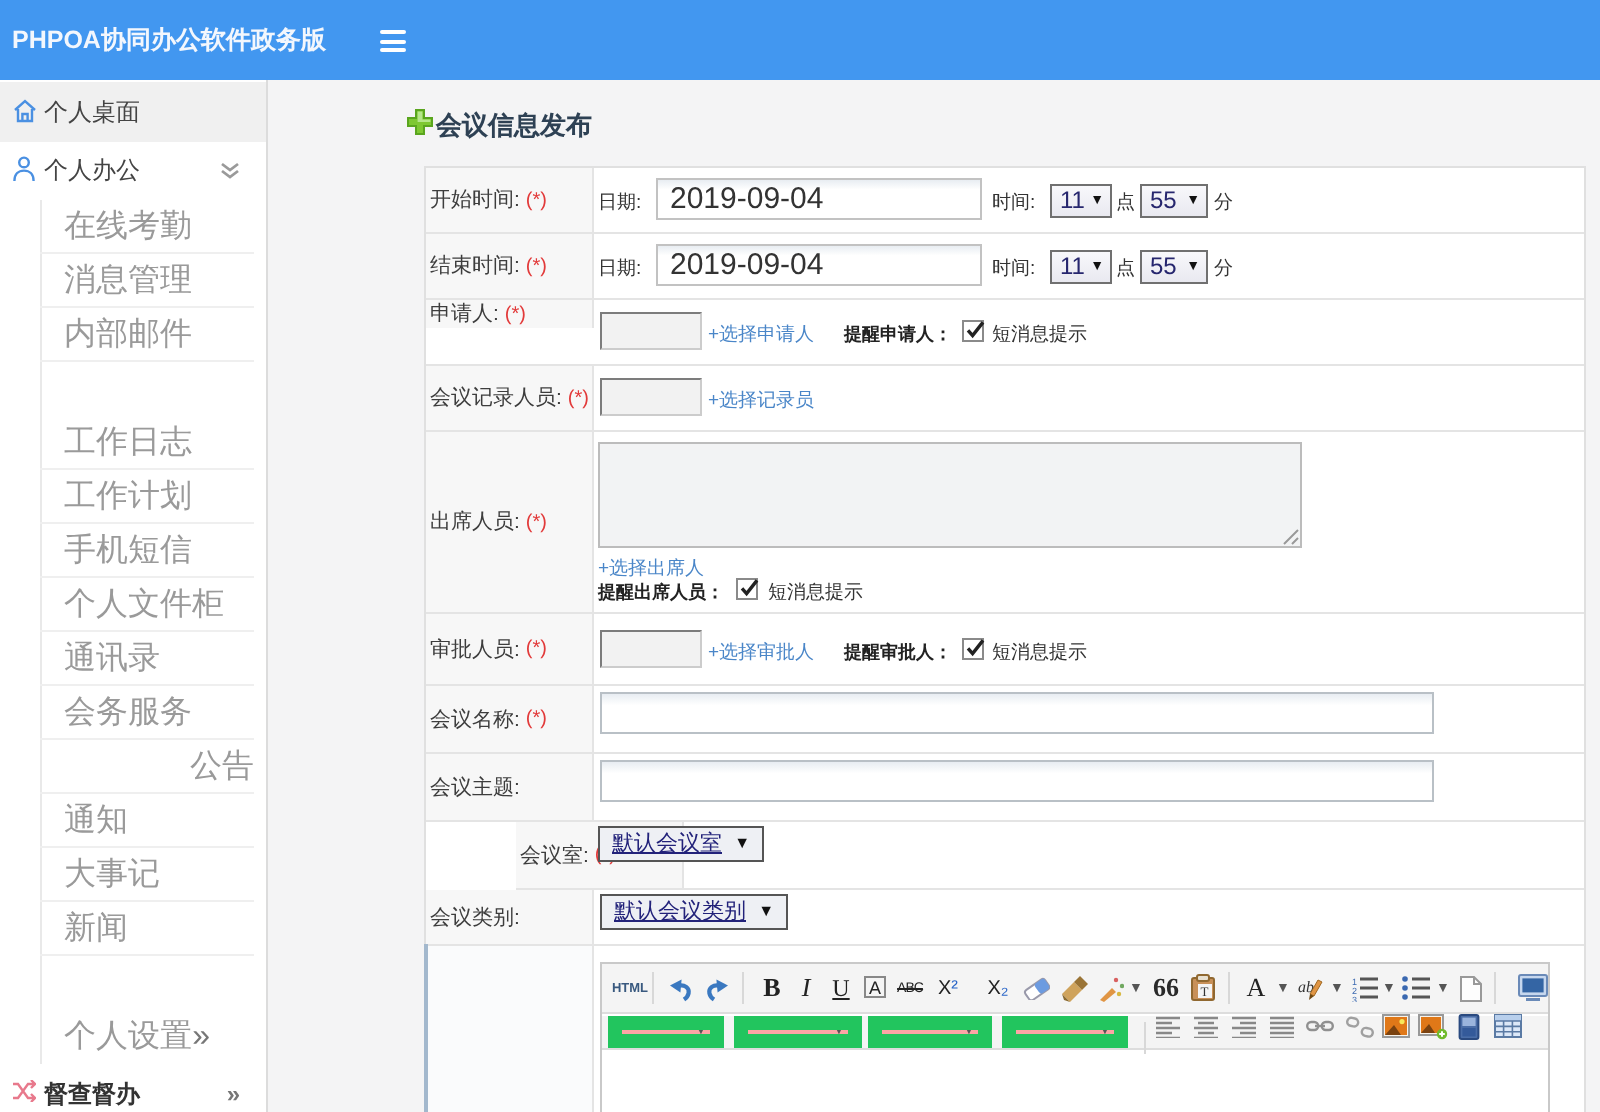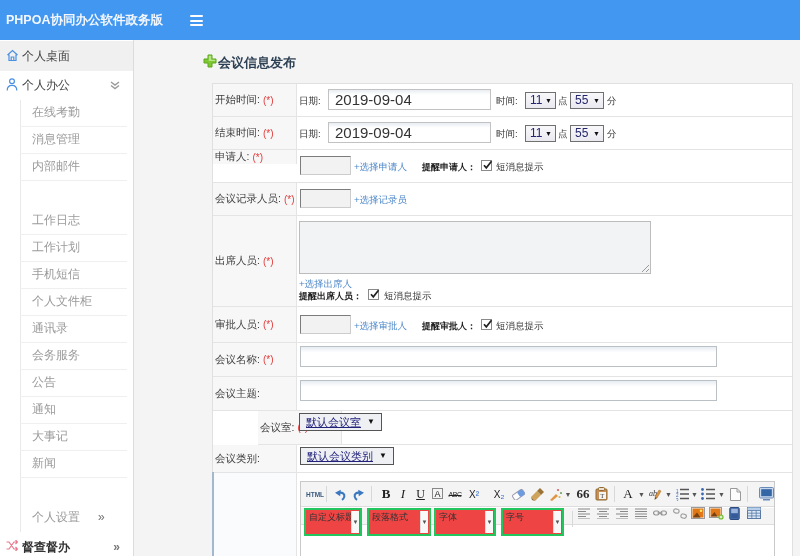--- a/index.html
+++ b/index.html
@@ -12,21 +12,21 @@
 #logo { position:absolute; left:6px; top:0; line-height:40px; color:#f3f7fd; font-size:12.5px; font-weight:bold; }
 #burger { position:absolute; left:190px; top:15px; width:13px; }
 #burger div { height:2px; background:#fff; margin-bottom:2.5px; border-radius:1px; }
 
 
 #side { position:absolute; left:0; top:40px; width:134px; height:516px; background:#fff; border-right:1px solid #dcdcdc; }
 .m1 { position:absolute; left:0; width:133px; height:30px; font-size:12px; color:#444; }
 .m1 .tx { position:absolute; left:22px; top:0; line-height:30px; }
 .m1 svg { position:absolute; left:6px; top:8px; }
 .chev { position:absolute; right:13px; top:0; line-height:30px; color:#8fa4bf; font-size:12px; }
-.sub { position:absolute; left:20px; width:107px; height:27px; line-height:27px; font-size:12px; color:#9a9a9a; padding-left:12px; border-bottom:1px solid #efefef;font-family:Liberation Mono, monospace; }
+.sub { position:absolute; left:20px; width:107px; height:27px; line-height:27px; font-size:16px; color:#9a9a9a; padding-left:12px; border-bottom:1px solid #efefef; }
 #subline { position:absolute; left:20px; top:60px; width:1px; height:432px; background:#e9e9e9; }
 
 
 #title { position:absolute; left:218px; top:54px; font-size:13px; font-weight:bold; color:#2e4154; }
 #plus { position:absolute; left:203px; top:54px; }
 
 
 #tbl { position:absolute; left:212px; top:83px; width:581px; height:473px; background:#fff; border:1px solid #e0e0e0; border-bottom:none; }
 .row { display:flex; border-bottom:1px solid #e4e4e4; }
 .lbl { width:84px; background:#f7f7f7; border-right:1px solid #e4e4e4; font-size:10.5px; color:#3d3d3d; display:flex; align-items:center; padding-left:2px; white-space:nowrap; }
@@ -46,21 +46,21 @@
 .sel-b .ar { position:absolute; right:6px; top:0px; line-height:16px; font-size:8px; color:#111; text-decoration:none; display:inline-block; }
 .cb { position:absolute; width:11px; height:11px; background:#fff; border:1px solid #8a8a8a; }
 .cb svg { position:absolute; left:0px; top:-1px; }
 
 
 #ed { position:absolute; left:300px; top:481px; width:475px; height:100px; border:1px solid #c9c9c9; background:#fff; }
 #tb1 { position:absolute; left:0; top:0; width:473px; height:25px; background:#f4f4f4; border-bottom:1px solid #ddd; }
 #tb2 { position:absolute; left:0; top:26px; width:473px; height:17px; background:#f4f4f4; border-bottom:1px solid #ddd; }
 .ti { position:absolute; display:flex; align-items:center; justify-content:center; height:24px; top:0; }
 .vsep { position:absolute; width:1px; height:16px; background:#d8d8d8; top:4px; }
-.tsel { position:absolute; top:0px; height:28px; background:#ef4444; border:2px solid #22c55e; font-size:9px; color:#333; line-height:14px; padding-left:3px; white-space:nowrap; overflow:hidden; }
+.tsel { position:absolute; top:0px; height:16px; background:#fca5a5; border:7px solid #22c55e; font-size:9px; color:#333; line-height:14px; padding-left:3px; white-space:nowrap; overflow:hidden; }
 #tb2 .ti { top:-6px; } .tsel .da { position:absolute; right:1px; top:1px; bottom:1px; width:8px; font-size:6px; color:#555; border-left:1px solid #ddd; display:flex; align-items:center; justify-content:center; background:#f8f8f8; }
 </style>
 </head>
 <body>
 <div id="hdr">
   <div id="logo">PHPOA协同办公软件政务版</div>
   <div id="burger">
       <div></div>
       <div></div>
       <div></div>
@@ -87,21 +87,21 @@
   <div id="subline"></div>
   <div class="sub" style="top:60px;">在线考勤</div>
   <div class="sub" style="top:87px;">消息管理</div>
   <div class="sub" style="top:114px;">内部邮件</div>
   <div class="sub" style="top:168px;">工作日志</div>
   <div class="sub" style="top:195px;">工作计划</div>
   <div class="sub" style="top:222px;">手机短信</div>
   <div class="sub" style="top:276px;">通讯录</div>
   <div class="sub" style="top:249px;">个人文件柜</div>
   <div class="sub" style="top:303px;">会务服务</div>
-  <div class="sub" style="top:330px;">公告</div>
+  <div class="sub" style="top:330px;text-align:right;">公告</div>
   <div class="sub" style="top:357px;">通知</div>
   <div class="sub" style="top:384px;">大事记</div>
   <div class="sub" style="top:411px;">新闻</div>
   <div class="sub" style="top:465px;border-bottom:none;">个人设置<span style="position:absolute;right:22px;color:#777;">»</span></div>
   <div class="m1" style="top:492px;color:#333;font-weight:bold;">
     <svg width="12" height="11" viewBox="0 0 12 11">
         <path d="M0.5 2 H3 L8 9 H11.5 M0.5 9 H3 L8 2 H11.5 M9.5 0 L11.5 2 L9.5 4 M9.5 7 L11.5 9 L9.5 11" fill="none" stroke="#e8798c" stroke-width="1.2"></path>
       </svg>
     <span class="tx">督查督办</span>
     <span class="chev" style="color:#777;">»</span>

